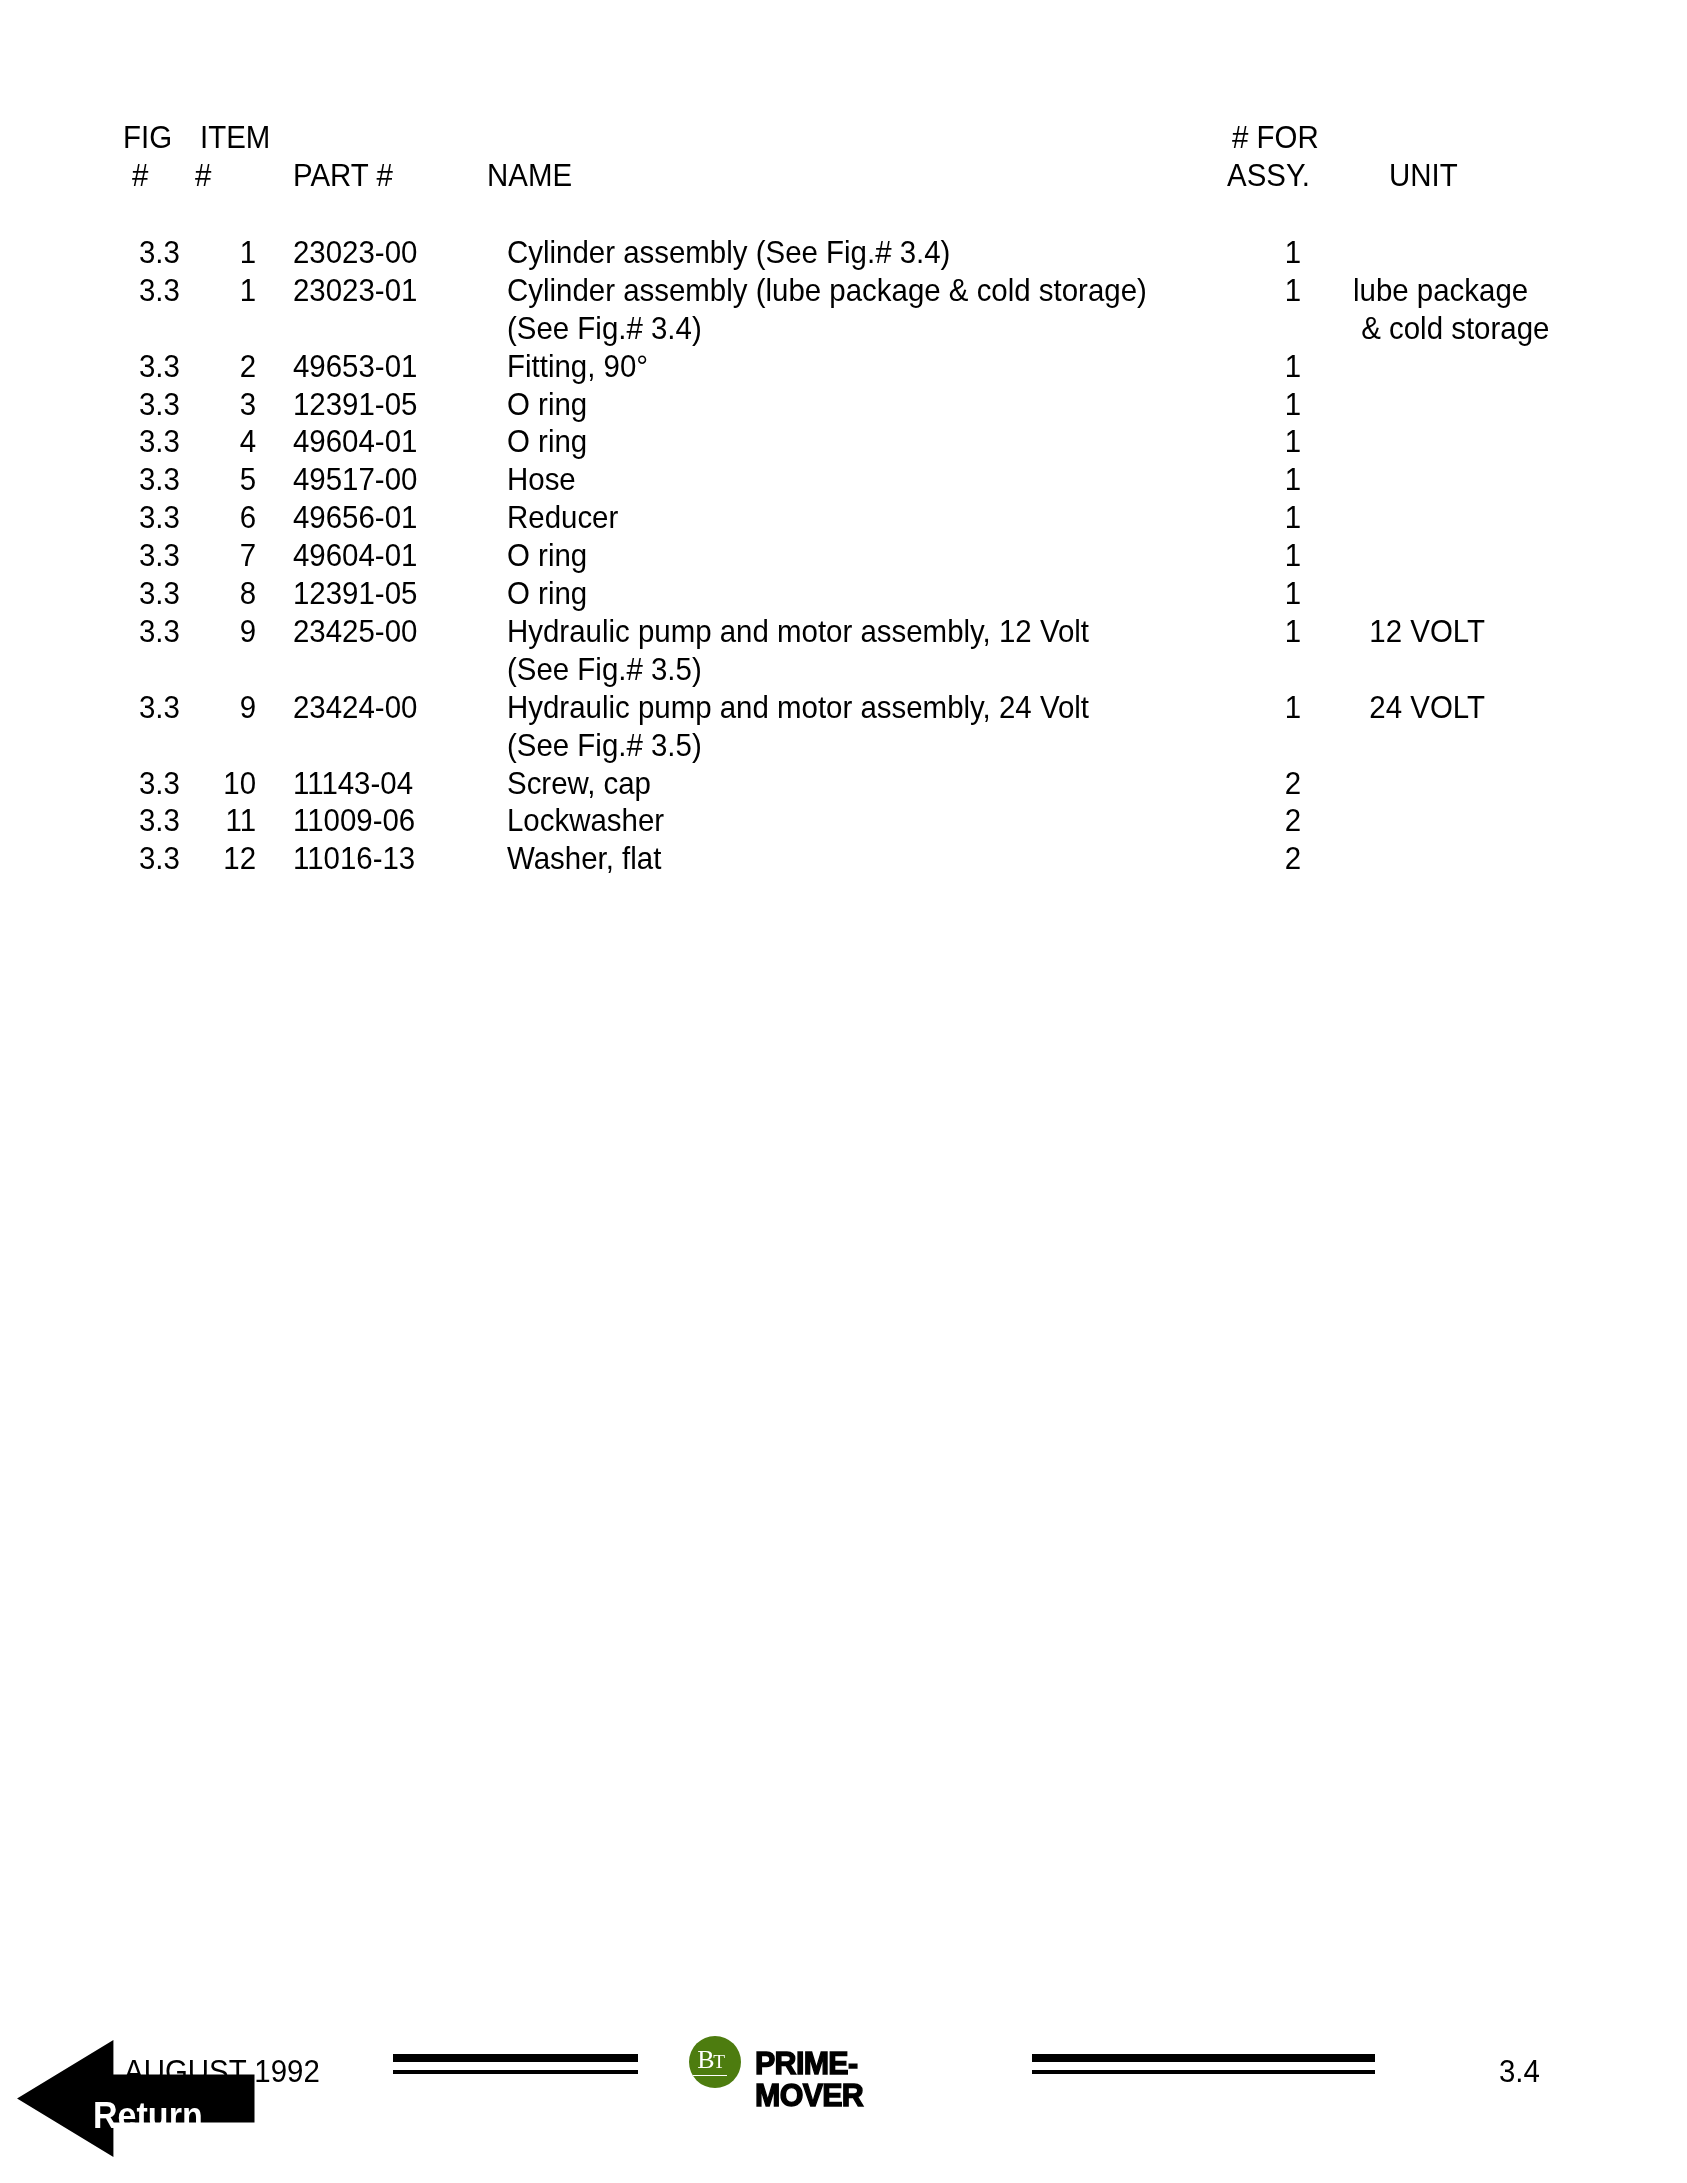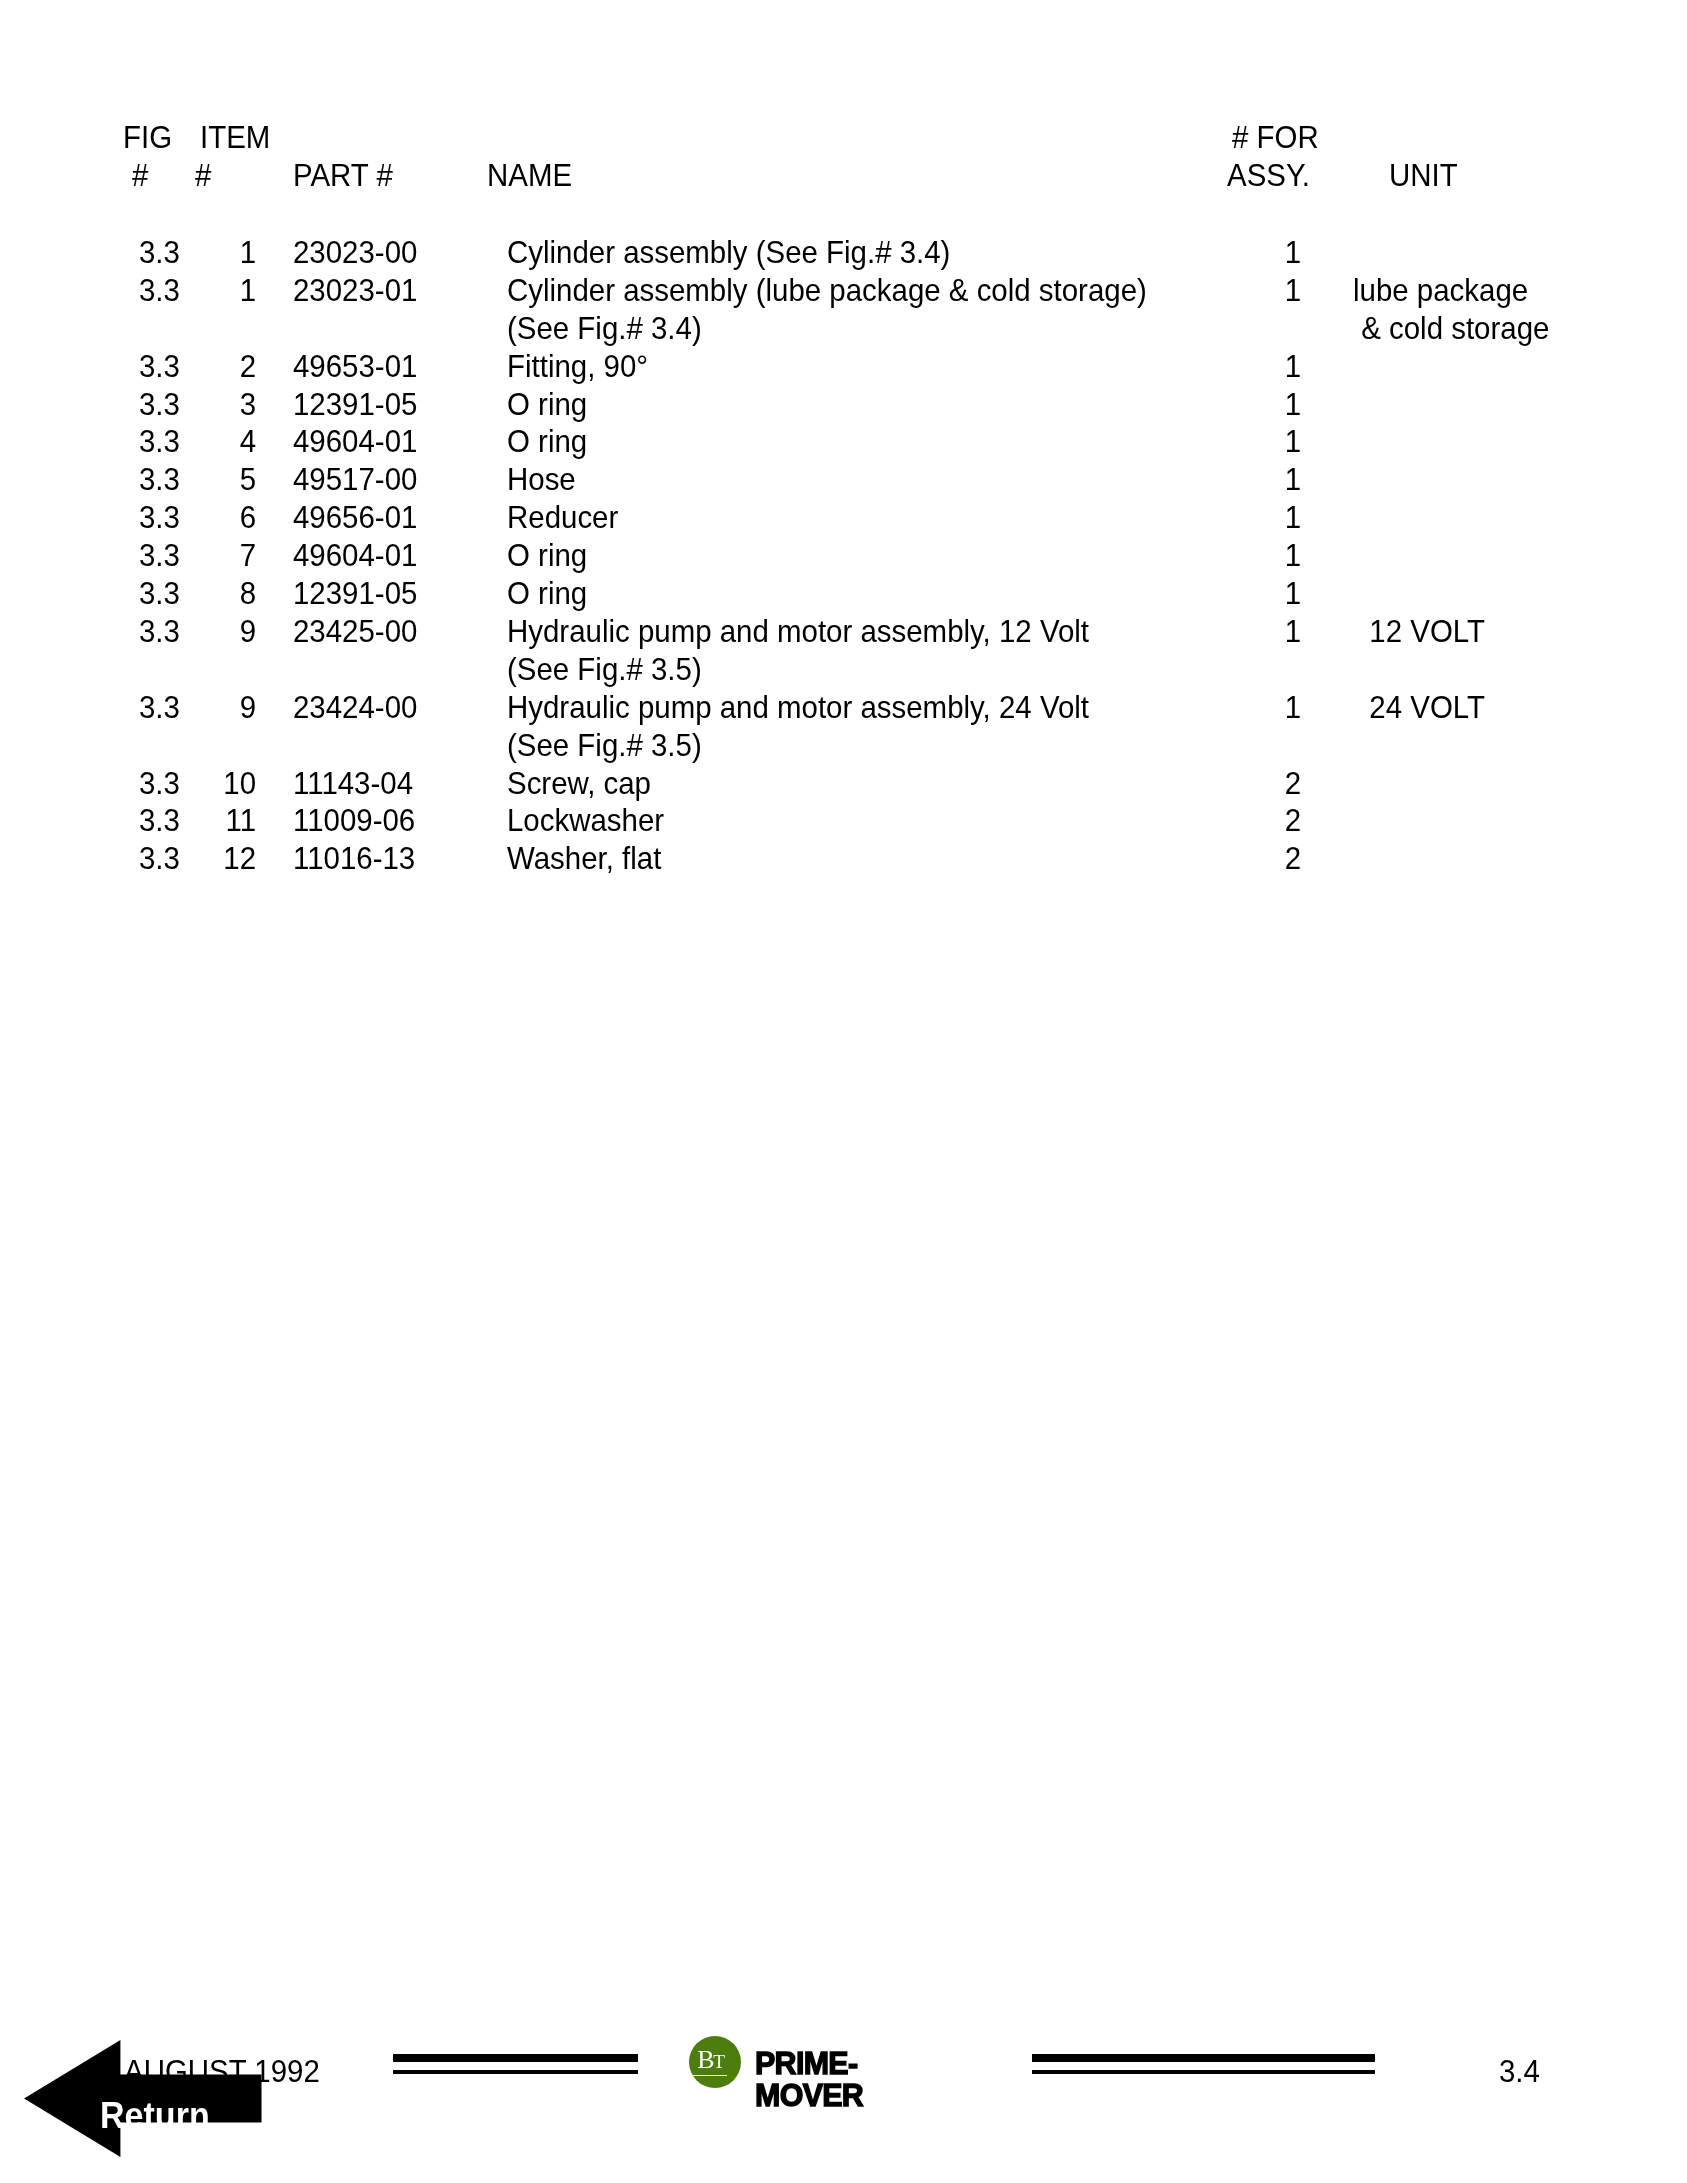--- a/index.html
+++ b/index.html
@@ -14,21 +14,21 @@
   .c-part { position: absolute; left: 277px; }
   .c-name { position: absolute; left: 491px; }
   .c-assy { position: absolute; left: 1260px; width: 34px; text-align: center; }
   .c-unit { position: absolute; left: 1337px; }
   .cell { font-size: 32px; line-height: 38px; white-space: pre; transform: scaleX(0.92); transform-origin: left top; }
   .c-item.cell { transform-origin: right top; }
   .c-assy.cell { transform-origin: center top; }
 
   
   .footer { position: absolute; left: 0; top: 2026px; width: 1687px; height: 157px; }
-  .return-btn { position: absolute; left: 24px; top: 13.8px; width: 241px; height: 117px; cursor: pointer; text-align: center; }
+  .return-btn { position: absolute; left: 17px; top: 13.8px; width: 241px; height: 117px; cursor: pointer; text-align: center; }
   .return-btn svg { position: absolute; left: 0; top: 0; }
   .return-label { position: absolute; left: 76px; top: 57px; color: #fff; font-weight: bold; font-size: 37px; line-height: 1; transform: scaleX(0.92); transform-origin: left top; }
   .date { position: absolute; left: 124px; top: 29px; font-size: 32px; line-height: 1; transform: scaleX(0.92); transform-origin: left top; }
   .dbl-line { position: absolute; height: 20.7px; }
   .dbl-line .l1 { position: absolute; left: 0; right: 0; top: 0; height: 8.3px; background: #000; }
   .dbl-line .l2 { position: absolute; left: 0; right: 0; top: 16px; height: 4.1px; background: #000; }
   .logo { position: absolute; left: 689px; top: 9.6px; height: 55px; }
   .logo-circle { position: absolute; left: 0; top: 0; width: 52px; height: 52px; border-radius: 50%; background: #4d7c0f; }
   .logo-circle .bt { position: absolute; left: 8.3px; top: 11px; color: #fff; font-family: "Liberation Serif", serif; font-size: 26px; line-height: 1; letter-spacing: -1.4px; }
   .logo-circle .bt-line { position: absolute; left: 4.1px; right: 13.8px; top: 39px; height: 1.4px; background: #fff; }

